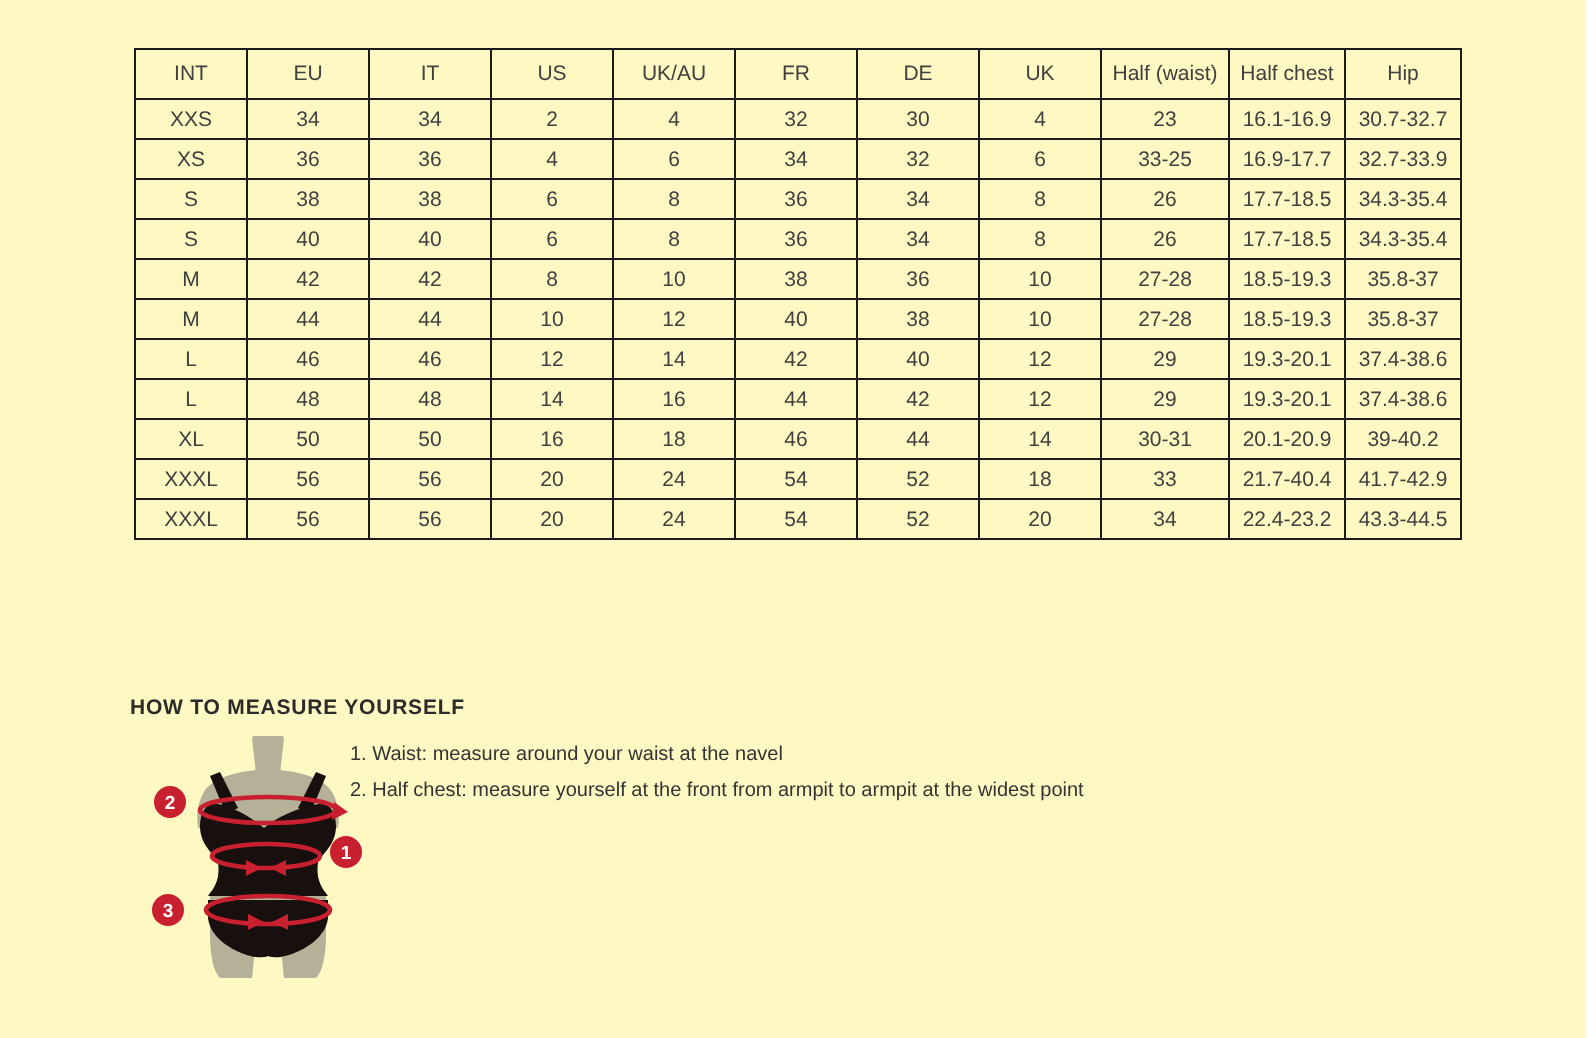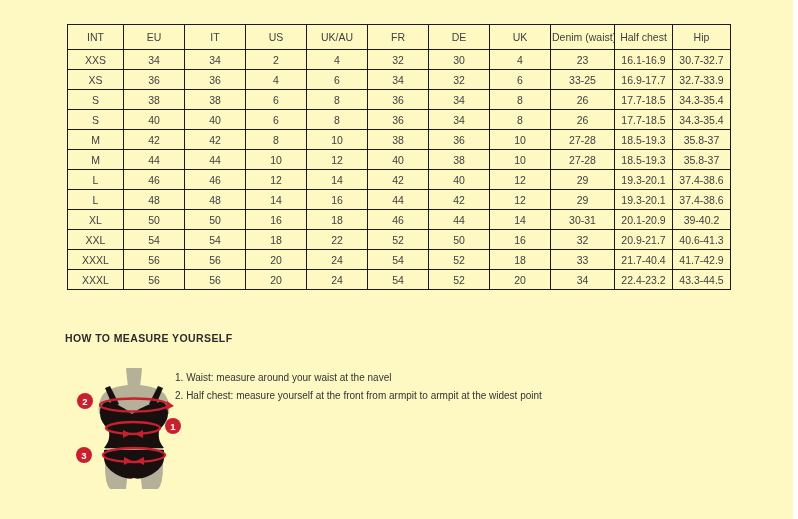--- a/index.html
+++ b/index.html
@@ -23,21 +23,21 @@
     text-align: center; vertical-align: middle;
     padding: 0 1px;
     font-weight: normal;
     white-space: nowrap; overflow: hidden;
   }
   .size-table th { height: 25px; }
   .size-table td { height: 20px; }
 
   
   .measure-title {
-    position: absolute; left: 65px; top: 332px;
+    position: absolute; left: 65px; top: 348px;
     font-size: 10.5px; font-weight: bold; color: #2b2b2b;
     letter-spacing: 0.4px;
   }
   .figure-wrap { position: absolute; left: 74px; top: 366px; width: 120px; height: 124px; }
   ol.steps {
     position: absolute; left: 175px; top: 372px;
     margin: 0; padding: 0; list-style: none;
     font-size: 10px; color: #333333;
   }
   ol.steps li { margin-bottom: 5.5px; line-height: 1.25; }
@@ -72,21 +72,21 @@
     <thead>
       <tr id="head-row">
           <th>INT</th>
           <th>EU</th>
           <th>IT</th>
           <th>US</th>
           <th>UK/AU</th>
           <th>FR</th>
           <th>DE</th>
           <th>UK</th>
-          <th>Denim (waist)</th>
+          <th>Half (waist)</th>
           <th>Half chest</th>
           <th>Hip</th>
         </tr>
     </thead>
     <tbody id="body-rows">
         <tr>
           <td>XXS</td>
           <td>34</td>
           <td>34</td>
           <td>2</td>
@@ -196,33 +196,20 @@
           <td>16</td>
           <td>18</td>
           <td>46</td>
           <td>44</td>
           <td>14</td>
           <td>30-31</td>
           <td>20.1-20.9</td>
           <td>39-40.2</td>
         </tr>
         <tr>
-          <td>XXL</td>
-          <td>54</td>
-          <td>54</td>
-          <td>18</td>
-          <td>22</td>
-          <td>52</td>
-          <td>50</td>
-          <td>16</td>
-          <td>32</td>
-          <td>20.9-21.7</td>
-          <td>40.6-41.3</td>
-        </tr>
-        <tr>
           <td>XXXL</td>
           <td>56</td>
           <td>56</td>
           <td>20</td>
           <td>24</td>
           <td>54</td>
           <td>52</td>
           <td>18</td>
           <td>33</td>
           <td>21.7-40.4</td>

